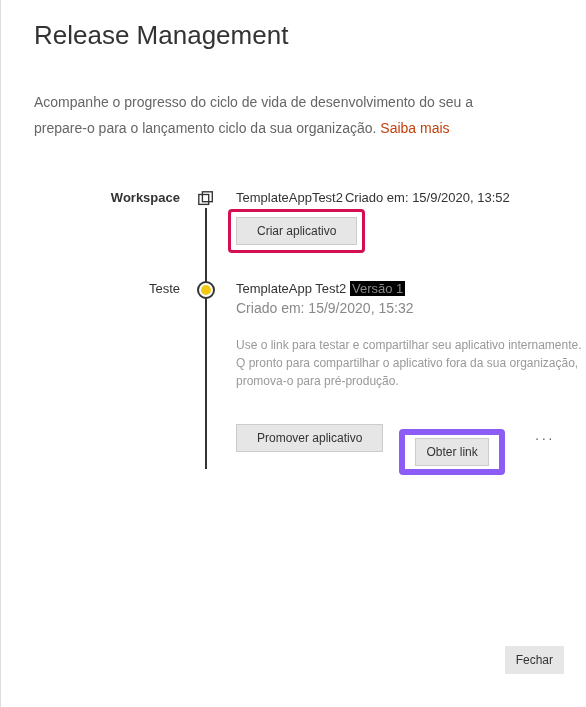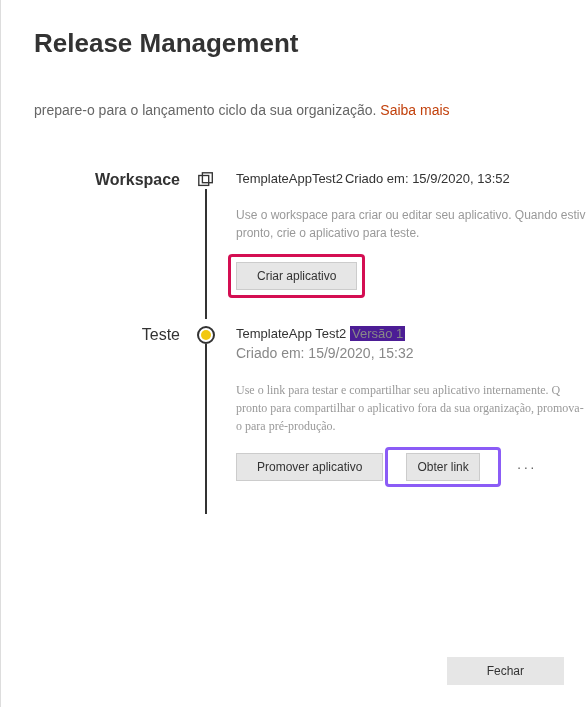--- a/index.html
+++ b/index.html
@@ -11,23 +11,23 @@
       width: 586px;
       height: 707px;
       overflow: hidden;
       position: relative;
     }
     .container {
       padding: 16px 0 0 34px;
     }
     .title {
       font-size: 26px;
-      font-weight: 700;
-      color: #333;
-      margin: 12px 0 40px 0;
+      font-weight: 400;
+      color: #333;
+      margin: 4px 0 40px 0;
     }
     .intro {
       font-size: 14px;
       color: #666;
       line-height: 1.6;
       margin-bottom: 4px;
       white-space: nowrap;
     }
     .intro2 {
       font-size: 14px;
@@ -45,21 +45,21 @@
       padding-left: 50px;
     }
     .stage {
       position: relative;
       display: flex;
       align-items: flex-start;
     }
     .stage-label {
       width: 108px;
       text-align: right;
-      font-size: 16px;
+      font-size: 13px;
       font-weight: 600;
       color: #333;
       padding-right: 12px;
       padding-top: 0;
     }
     .stage-label.weak {
       font-weight: 400;
     }
     .node-col {
       width: 28px;
@@ -110,37 +110,37 @@
       flex: 1;
       padding-left: 16px;
     }
     .stage-title-line {
       font-size: 13px;
       color: #333;
       margin-bottom: 4px;
     }
     .muted {
       color: #888;
-      background: #4c1d95;
+      background: #000000;
       padding: 0 2px;
     }
     .created-sub {
       font-size: 14px;
       color: #888;
       margin-bottom: 18px;
     }
     .desc {
       font-size: 12px;
       color: #999;
       line-height: 1.5;
       margin: 20px 0 12px 0;
     }
     .btn-row {
       display: flex;
-      gap: 0;
+      gap: 14px;
       align-items: center;
     }
     .btn {
       background: #e6e6e6;
       border: 1px solid #ccc;
       font-size: 12px;
       color: #333;
       padding: 6px 20px;
       cursor: pointer;
       font-family: inherit;
@@ -157,95 +157,96 @@
       margin-left: 6px;
     }
     .highlight-red {
       border: 3px solid #d40e52;
       border-radius: 4px;
       padding: 5px;
       display: inline-block;
       margin-left: -8px;
     }
     .highlight-red-tight {
-      border: 3px solid #8b5cf6;
+      border: 6px solid #8b5cf6;
       border-radius: 4px;
-      padding: 3px 18px;
+      padding: 3px 10px;
       display: inline-block;
       margin-left: 2px;
+      margin-top: 27px;
     }
     .close-btn {
       position: absolute;
       right: 22px;
-      bottom: 22px;
+      bottom: 33px;
       background: #e6e6e6;
       border: none;
       font-size: 12px;
       color: #333;
-      padding: 7px 40px;
+      padding: 7px 11px;
       cursor: pointer;
       font-family: inherit;
     }
     .left-border {
       position: absolute;
       left: 0; top: 0; bottom: 0;
       width: 1px;
       background: #ddd;
     }
     .gap { height: 28px; }
     .gap-lg { height: 40px; }
   </style>
 </head>
 <body>
 
 <div class="left-border"></div>
 <div class="container">
   <div class="title">Release Management</div>
 
+  <div class="intro">Acompanhe o progresso do ciclo de vida de desenvolvimento do seu a</div>
   <div class="intro2">
     <span>prepare-o para o lançamento ciclo da sua organização. </span><span class="link">Saiba mais</span>
   </div>
 
   <div class="timeline">
 
     <div class="stage">
       <div class="stage-label">Workspace</div>
       <div class="node-col">
         <svg class="ws-icon" viewBox="0 0 20 20">
           <rect x="2" y="5" width="11" height="11" fill="none" stroke="#333" stroke-width="1.5"></rect>
           <rect x="6" y="2" width="11" height="11" fill="none" stroke="#333" stroke-width="1.5"></rect>
         </svg>
         <div class="connector"></div>
       </div>
       <div class="content-col">
         <div class="stage-title-line">
           <span>TemplateAppTest2</span><span style="margin-left:2px;">Criado em: 15/9/2020, 13:52</span>
         </div>
-        <div class="desc">Use o workspace para criar ou editar seu aplicativo. Quando estiv pronto, crie o aplicativo para teste.</div>
         <div class="highlight-red">
           <button class="btn">Criar aplicativo</button>
         </div>
       </div>
     </div>
 
     <div class="gap"></div>
 
     <div class="stage">
       <div class="stage-label weak">Teste</div>
       <div class="node-col">
         <div class="node active"></div>
         <div class="connector long"></div>
       </div>
       <div class="content-col">
         <div class="stage-title-line">
           <span>TemplateApp Test2</span>
           <span class="muted">Versão 1</span>
         </div>
         <div class="created-sub">Criado em: 15/9/2020, 15:32</div>
-        <div class="desc" style="margin-top:20px;font-family:Liberation Serif, serif;">Use o link para testar e compartilhar seu aplicativo internamente. Q pronto para compartilhar o aplicativo fora da sua organização, promova-o para pré-produção.</div>
+        <div class="desc" style="margin-top:20px;">Use o link para testar e compartilhar seu aplicativo internamente. Q pronto para compartilhar o aplicativo fora da sua organização, promova-o para pré-produção.</div>
         <div class="btn-row">
           <button class="btn">Promover aplicativo</button>
           <span class="highlight-red-tight">
             <button class="btn small">Obter link</button>
           </span>
           <span class="more">···</span>
         </div>
       </div>
     </div>
 

